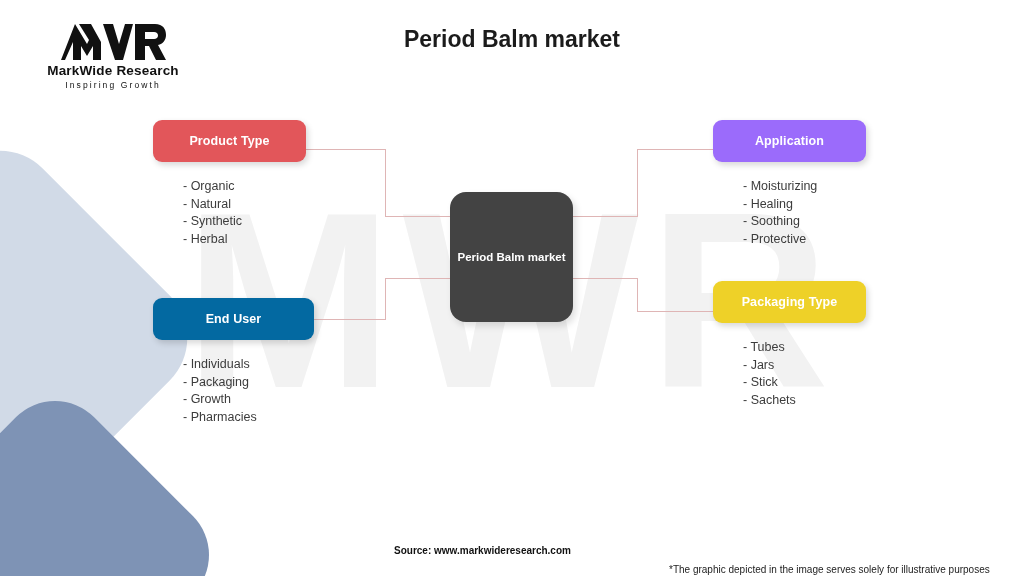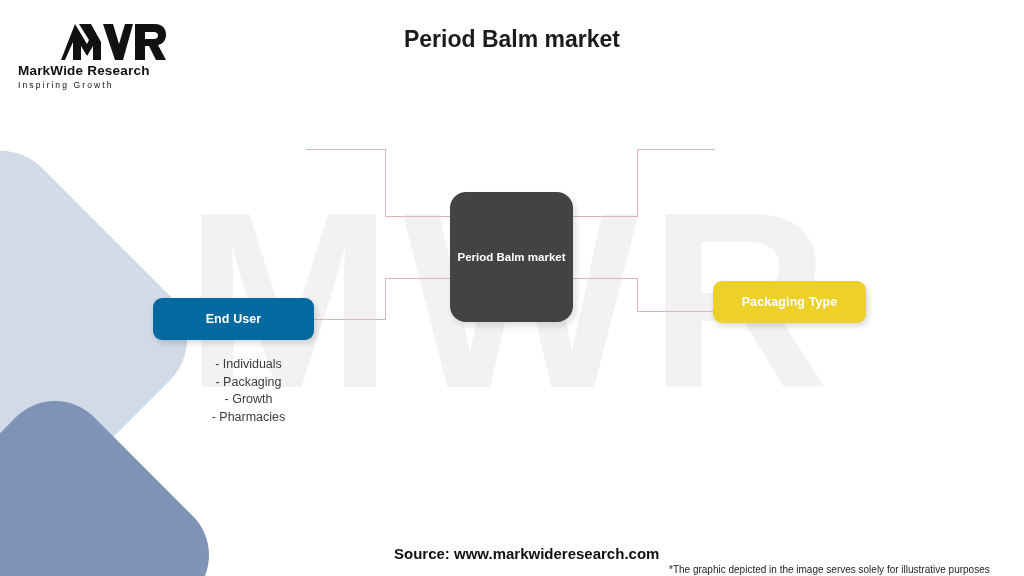--- a/index.html
+++ b/index.html
@@ -53,21 +53,21 @@
     user-select: none;
     font-family: "Liberation Sans", sans-serif;
   }
 
   
   .logo {
     position: absolute;
     left: 18px;
     top: 20px;
     width: 190px;
-    text-align: left;
+    text-align: center;
   }
   .logo-mark {
     display: block;
     margin: 0 auto;
   }
   .logo-name {
     font-size: 13.5px;
     font-weight: bold;
     color: #111111;
     letter-spacing: .2px;
@@ -155,31 +155,31 @@
     white-space: nowrap;
   }
 
   .cat.product-type { left: 153px; top: 120px; width: 153px; }
   .cat.product-type .cat-list { margin-left: 30px; }
 
   .cat.application  { left: 713px; top: 120px; width: 153px; }
   .cat.application  .cat-list { margin-left: 30px; }
 
   .cat.end-user     { left: 153px; top: 298px; width: 161px; }
-  .cat.end-user     .cat-list { margin-left: 30px; text-align: center; }
+  .cat.end-user     .cat-list { margin-left: 30px; }
 
   .cat.packaging    { left: 713px; top: 281px; width: 153px; }
   .cat.packaging    .cat-list { margin-left: 30px; }
 
   
   .source {
     position: absolute;
     left: 394px;
     top: 545px;
-    font-size: 15px;
+    font-size: 10px;
     font-weight: bold;
     color: #111111;
   }
   .disclaimer {
     position: absolute;
     left: 669px;
     top: 564px;
     font-size: 10px;
     color: #1c1c1c;
     white-space: nowrap;
@@ -220,36 +220,64 @@
   <div class="conn h" style="left:385px; top:278px; width:75px;"></div>
 
   <div class="conn h" style="left:637px; top:311px; width:78px;"></div>
   <div class="conn v" style="left:637px; top:278px; height:34px;"></div>
   <div class="conn h" style="left:563px; top:278px; width:75px;"></div>
 
   <div class="center-node">
     <span>Period Balm market</span>
   </div>
 
-
+  <div class="cat product-type">
+    <div class="cat-header" style="background:#e2565a;">
+      <span>Product Type</span>
+    </div>
+    <ul class="cat-list">
+      <li>- Organic</li>
+      <li>- Natural</li>
+      <li>- Synthetic</li>
+      <li>- Herbal</li>
+    </ul>
+  </div>
+
+  <div class="cat application">
+    <div class="cat-header" style="background:#9b6bfb;">
+      <span>Application</span>
+    </div>
+    <ul class="cat-list">
+      <li>- Moisturizing</li>
+      <li>- Healing</li>
+      <li>- Soothing</li>
+      <li>- Protective</li>
+    </ul>
+  </div>
 
   <div class="cat end-user">
     <div class="cat-header" style="background:#0369a1;">
       <span>End User</span>
     </div>
     <ul class="cat-list">
       <li>- Individuals</li>
       <li>- Packaging</li>
       <li>- Growth</li>
       <li>- Pharmacies</li>
     </ul>
   </div>
 
   <div class="cat packaging">
     <div class="cat-header" style="background:#eed128;">
       <span>Packaging Type</span>
     </div>
+    <ul class="cat-list">
+      <li>- Tubes</li>
+      <li>- Jars</li>
+      <li>- Stick</li>
+      <li>- Sachets</li>
+    </ul>
   </div>
 
   <div class="source">Source: www.markwideresearch.com</div>
   <div class="disclaimer">*The graphic depicted in the image serves solely for illustrative purposes</div>
 
 </div>
 
 </body></html>

